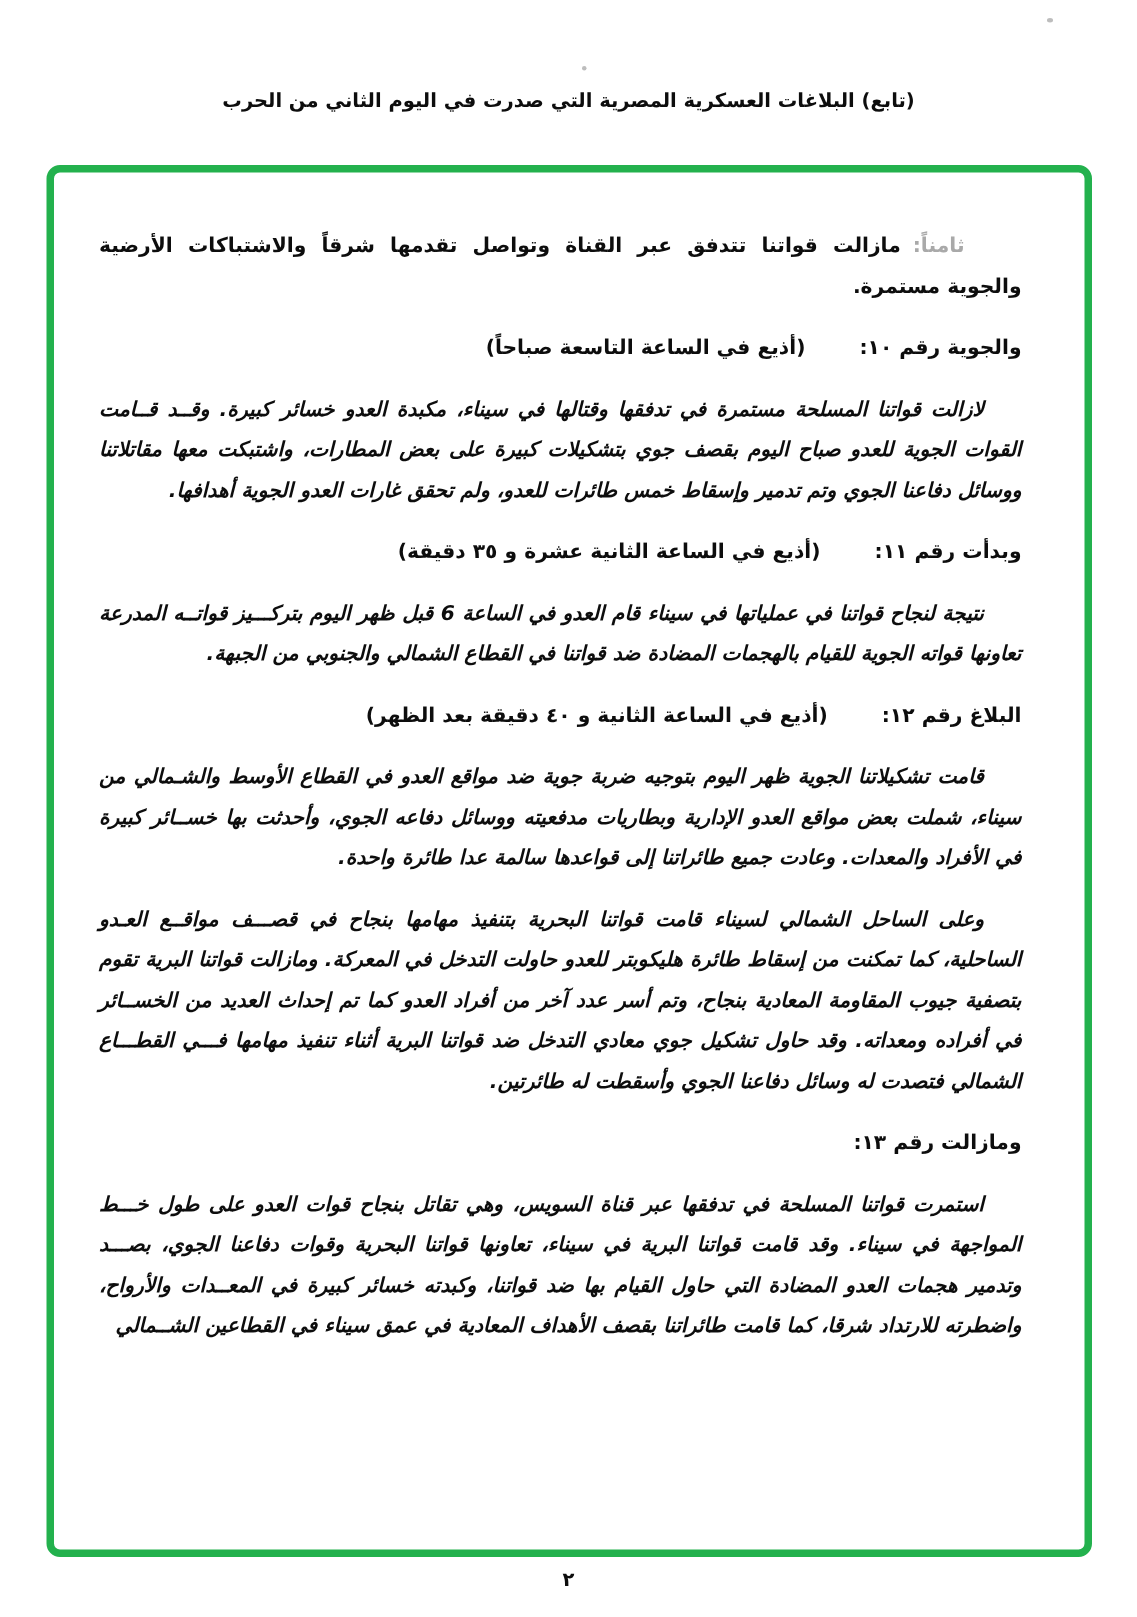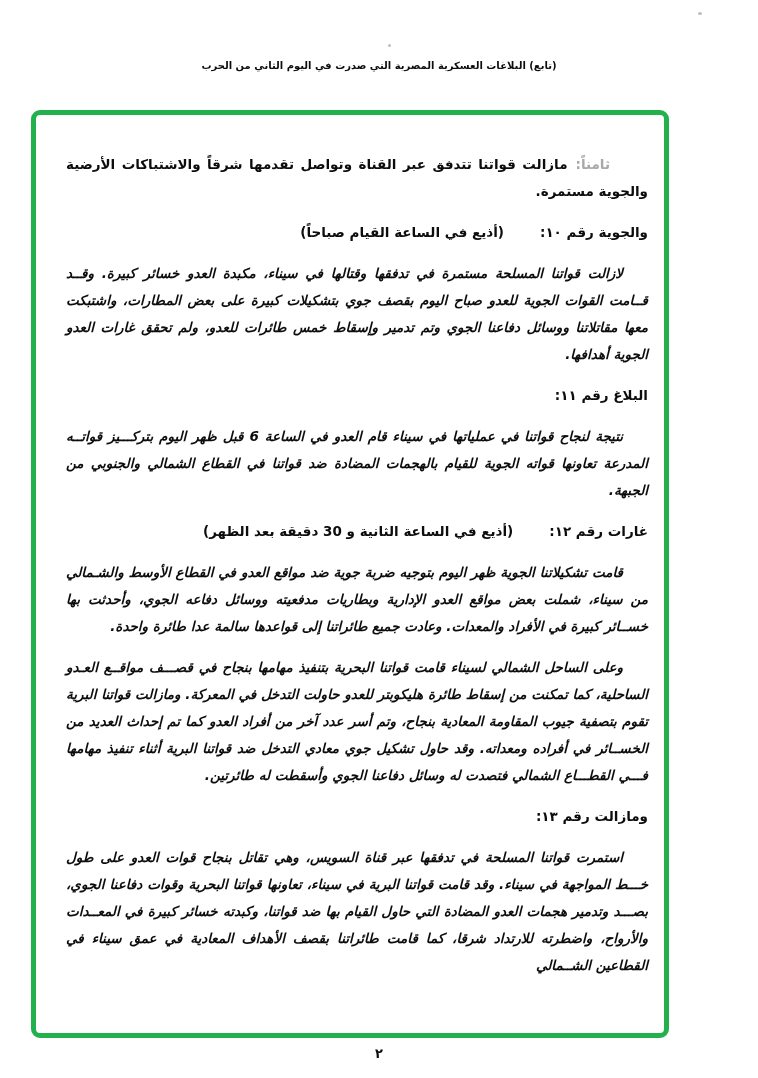--- a/index.html
+++ b/index.html
@@ -17,33 +17,33 @@
     color: var(--ink);
     overflow: hidden;
   }
   .doc-title {
     position: absolute;
     top: 60px;
     left: 0;
     width: 758px;
     text-align: center;
     direction: rtl;
-    font-size: 10px;
+    font-size: 13px;
     font-weight: 700;
     letter-spacing: 0.2px;
   }
   .green-box {
     position: absolute;
     left: 31px;
     top: 110px;
-    width: 638px;
+    width: 697px;
     height: 928px;
     border: 5px solid var(--border-green);
     border-radius: 9px;
-    padding: 36px 16px 0 30px;
+    padding: 36px 42px 0 30px;
     direction: rtl;
   }
   .intro-line,
   .bulletin-header,
   .para {
     direction: rtl;
     font-size: 13.5px;
     font-weight: 700;
     line-height: 27px;
     text-align: justify;
@@ -94,36 +94,37 @@
 
 <div class="green-box">
 
   <div class="intro-line">
     <span class="intro-label">ثامناً:</span><span>مازالت قواتنا تتدفق عبر القناة وتواصل تقدمها شرقاً والاشتباكات الأرضية والجوية مستمرة.</span>
   </div>
 
   <div class="bulletin">
     <div class="bulletin-header">
       <span class="b-label">والجوية رقم ١٠:</span>
-      <span class="b-time">(أذيع في الساعة القيام صباحاً)</span>
+      <span class="b-time">(أذيع في الساعة التاسعة صباحاً)</span>
     </div>
     <p class="para">لازالت قواتنا المسلحة مستمرة في تدفقها وقتالها في سيناء، مكبدة العدو خسائر كبيرة. وقــد قــامت القوات الجوية للعدو صباح اليوم بقصف جوي بتشكيلات كبيرة على بعض المطارات، واشتبكت معها مقاتلاتنا ووسائل دفاعنا الجوي وتم تدمير وإسقاط خمس طائرات للعدو، ولم تحقق غارات العدو الجوية أهدافها.</p>
   </div>
 
   <div class="bulletin">
     <div class="bulletin-header">
-      <span class="b-label">البلاغ رقم ١١:</span>
+      <span class="b-label">وبدأت رقم ١١:</span>
+      <span class="b-time">(أذيع في الساعة الثانية عشرة و ٣٥ دقيقة)</span>
     </div>
     <p class="para">نتيجة لنجاح قواتنا في عملياتها في سيناء قام العدو في الساعة 6 قبل ظهر اليوم بتركـــيز قواتــه المدرعة تعاونها قواته الجوية للقيام بالهجمات المضادة ضد قواتنا في القطاع الشمالي والجنوبي من الجبهة.</p>
   </div>
 
   <div class="bulletin">
     <div class="bulletin-header">
-      <span class="b-label">غارات رقم ١٢:</span>
-      <span class="b-time">(أذيع في الساعة الثانية و 30 دقيقة بعد الظهر)</span>
+      <span class="b-label">البلاغ رقم ١٢:</span>
+      <span class="b-time">(أذيع في الساعة الثانية و ٤٠ دقيقة بعد الظهر)</span>
     </div>
     <p class="para">قامت تشكيلاتنا الجوية ظهر اليوم بتوجيه ضربة جوية ضد مواقع العدو في القطاع الأوسط والشـمالي من سيناء، شملت بعض مواقع العدو الإدارية وبطاريات مدفعيته ووسائل دفاعه الجوي، وأحدثت بها خســائر كبيرة في الأفراد والمعدات. وعادت جميع طائراتنا إلى قواعدها سالمة عدا طائرة واحدة.</p>
     <p class="para">وعلى الساحل الشمالي لسيناء قامت قواتنا البحرية بتنفيذ مهامها بنجاح في قصـــف مواقــع العـدو الساحلية، كما تمكنت من إسقاط طائرة هليكوبتر للعدو حاولت التدخل في المعركة. ومازالت قواتنا البرية تقوم بتصفية جيوب المقاومة المعادية بنجاح، وتم أسر عدد آخر من أفراد العدو كما تم إحداث العديد من الخســائر في أفراده ومعداته. وقد حاول تشكيل جوي معادي التدخل ضد قواتنا البرية أثناء تنفيذ مهامها فـــي القطـــاع الشمالي فتصدت له وسائل دفاعنا الجوي وأسقطت له طائرتين.</p>
   </div>
 
   <div class="bulletin">
     <div class="bulletin-header">
       <span class="b-label">ومازالت رقم ١٣:</span>
     </div>
     <p class="para">استمرت قواتنا المسلحة في تدفقها عبر قناة السويس، وهي تقاتل بنجاح قوات العدو على طول خـــط المواجهة في سيناء. وقد قامت قواتنا البرية في سيناء، تعاونها قواتنا البحرية وقوات دفاعنا الجوي، بصـــد وتدمير هجمات العدو المضادة التي حاول القيام بها ضد قواتنا، وكبدته خسائر كبيرة في المعــدات والأرواح، واضطرته للارتداد شرقا، كما قامت طائراتنا بقصف الأهداف المعادية في عمق سيناء في القطاعين الشــمالي</p>

